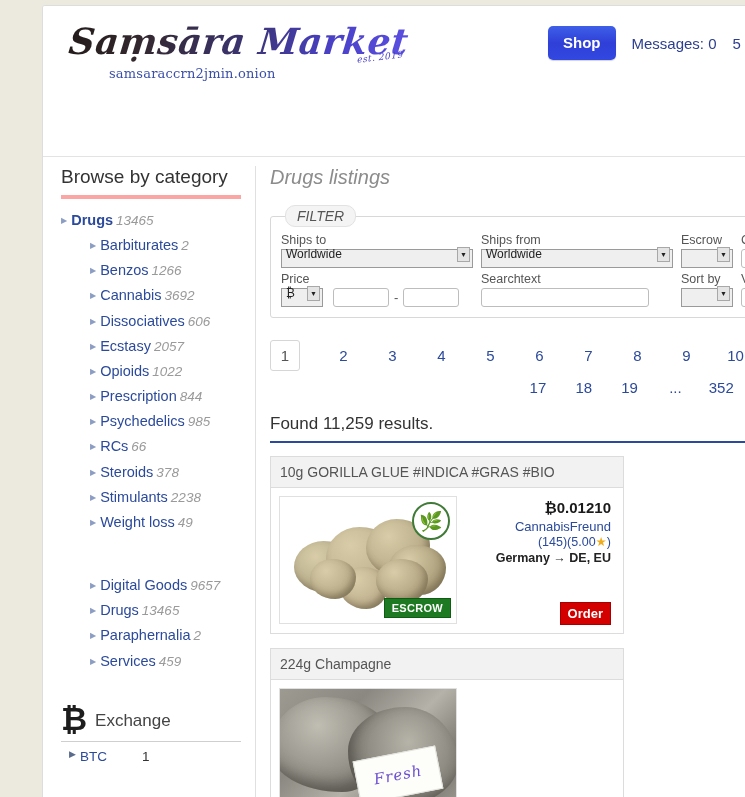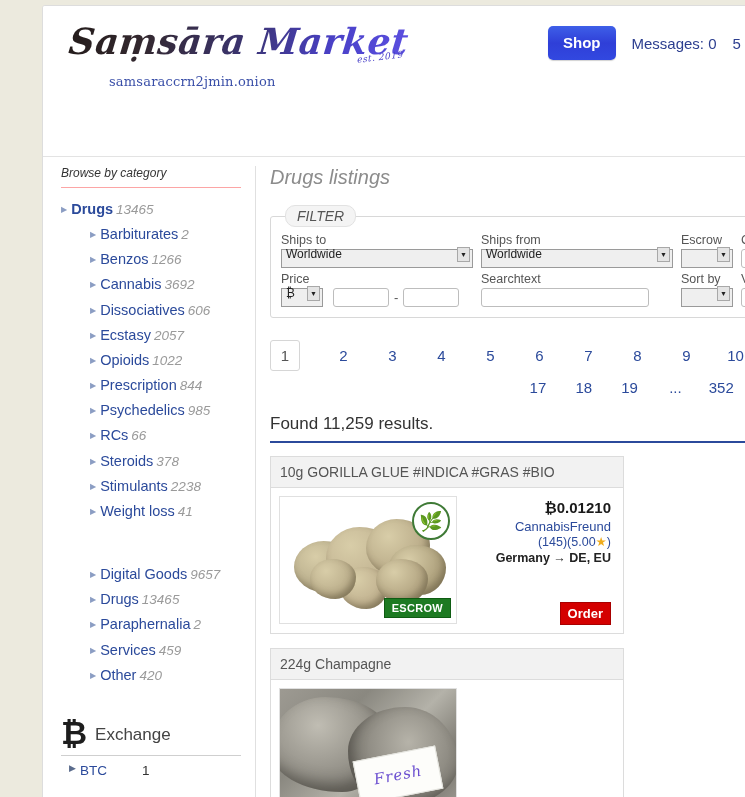--- a/index.html
+++ b/index.html
@@ -33,21 +33,21 @@
     -webkit-text-fill-color:transparent; color:#3b3470;
     transform:skewX(-6deg);
   }
   .logo-est {
     position:absolute; left:288px; top:32px;
     font-family:"DejaVu Serif", serif; font-style:italic;
     font-size:9px; color:#4a41c8; transform:rotate(-7deg) skewX(-6deg);
     letter-spacing:.5px;
   }
   .onion {
-    position:absolute; left:66px; top:68px;
+    position:absolute; left:66px; top:60px;
     font-family:"DejaVu Serif", serif;
     font-size:13px; color:#3a4fa8; letter-spacing:.2px;
   }
   .header-right {
     position:absolute; left:505px; top:20px;
     display:flex; align-items:center; gap:16px; white-space:nowrap;
   }
   .shop-btn {
     background:linear-gradient(180deg,#3e5fe8 0%,#2f3fd8 50%,#3248e0 100%);
     color:#fff; font-weight:700; font-size:15px;
@@ -57,22 +57,22 @@
   }
   .hdr-link { color:#2c3e8f; font-size:15px; }
 
   .hdr-sep { position:absolute; left:0; top:150px; width:100%; height:1px; background:#e3e3e3; }
 
   
   .body-wrap { position:absolute; top:160px; left:0; width:100%; }
   .sidebar { position:absolute; left:18px; top:0; width:180px; }
 
   .panel-title {
-    font-size:12px; color:#333; padding-bottom:7px;
-    border-bottom:1px solid #fca5a5; margin-bottom:9px;font-style:italic;
+    font-size:19px; color:#333; padding-bottom:7px;
+    border-bottom:4px solid #fca5a5; margin-bottom:9px;
   }
   .cat-list { list-style:none; margin:0; padding:0; }
   .cat-list li { padding:2px 0; white-space:nowrap; line-height:1.46; }
   .cat-list li .arrow { color:#8b9dc3; font-size:8px; margin-right:4px; vertical-align:2px; }
   .cat-name { color:#2b4a9b; font-size:14.5px; }
   .cat-count { color:#9a9a9a; font-style:italic; font-size:13.5px; margin-left:3px; }
   .lvl0 { margin-left:0; }
   .lvl0 .cat-name { font-weight:700; }
   .lvl0 .arrow { color:#2b4a9b; }
   .lvl1 { margin-left:29px; }
@@ -233,29 +233,28 @@
           <li class="lvl1"><span class="arrow">▶</span><span class="cat-name">Benzos</span><span class="cat-count">1266</span></li>
           <li class="lvl1"><span class="arrow">▶</span><span class="cat-name">Cannabis</span><span class="cat-count">3692</span></li>
           <li class="lvl1"><span class="arrow">▶</span><span class="cat-name">Dissociatives</span><span class="cat-count">606</span></li>
           <li class="lvl1"><span class="arrow">▶</span><span class="cat-name">Ecstasy</span><span class="cat-count">2057</span></li>
           <li class="lvl1"><span class="arrow">▶</span><span class="cat-name">Opioids</span><span class="cat-count">1022</span></li>
           <li class="lvl1"><span class="arrow">▶</span><span class="cat-name">Prescription</span><span class="cat-count">844</span></li>
           <li class="lvl1"><span class="arrow">▶</span><span class="cat-name">Psychedelics</span><span class="cat-count">985</span></li>
           <li class="lvl1"><span class="arrow">▶</span><span class="cat-name">RCs</span><span class="cat-count">66</span></li>
           <li class="lvl1"><span class="arrow">▶</span><span class="cat-name">Steroids</span><span class="cat-count">378</span></li>
           <li class="lvl1"><span class="arrow">▶</span><span class="cat-name">Stimulants</span><span class="cat-count">2238</span></li>
-          <li class="lvl1"><span class="arrow">▶</span><span class="cat-name">Weight loss</span><span class="cat-count">41</span></li>
+          <li class="lvl1"><span class="arrow">▶</span><span class="cat-name">Weight loss</span><span class="cat-count">49</span></li>
         </ul>
       <div class="cat-gap"></div>
       <ul class="cat-list" id="cat-list-2">
           <li class="lvl1"><span class="arrow">▶</span><span class="cat-name">Digital Goods</span><span class="cat-count">9657</span></li>
           <li class="lvl1"><span class="arrow">▶</span><span class="cat-name">Drugs</span><span class="cat-count">13465</span></li>
           <li class="lvl1"><span class="arrow">▶</span><span class="cat-name">Paraphernalia</span><span class="cat-count">2</span></li>
           <li class="lvl1"><span class="arrow">▶</span><span class="cat-name">Services</span><span class="cat-count">459</span></li>
-          <li class="lvl1"><span class="arrow">▶</span><span class="cat-name">Other</span><span class="cat-count">420</span></li>
         </ul>
 
       <div class="exchange-head">
         <span class="btc-glyph">₿</span>
         <span class="exchange-label">Exchange</span>
       </div>
       <div id="exchange-rows">
           <div class="rate-row">
             <span class="arr">▶</span>
             <span class="rate-name">BTC</span>

